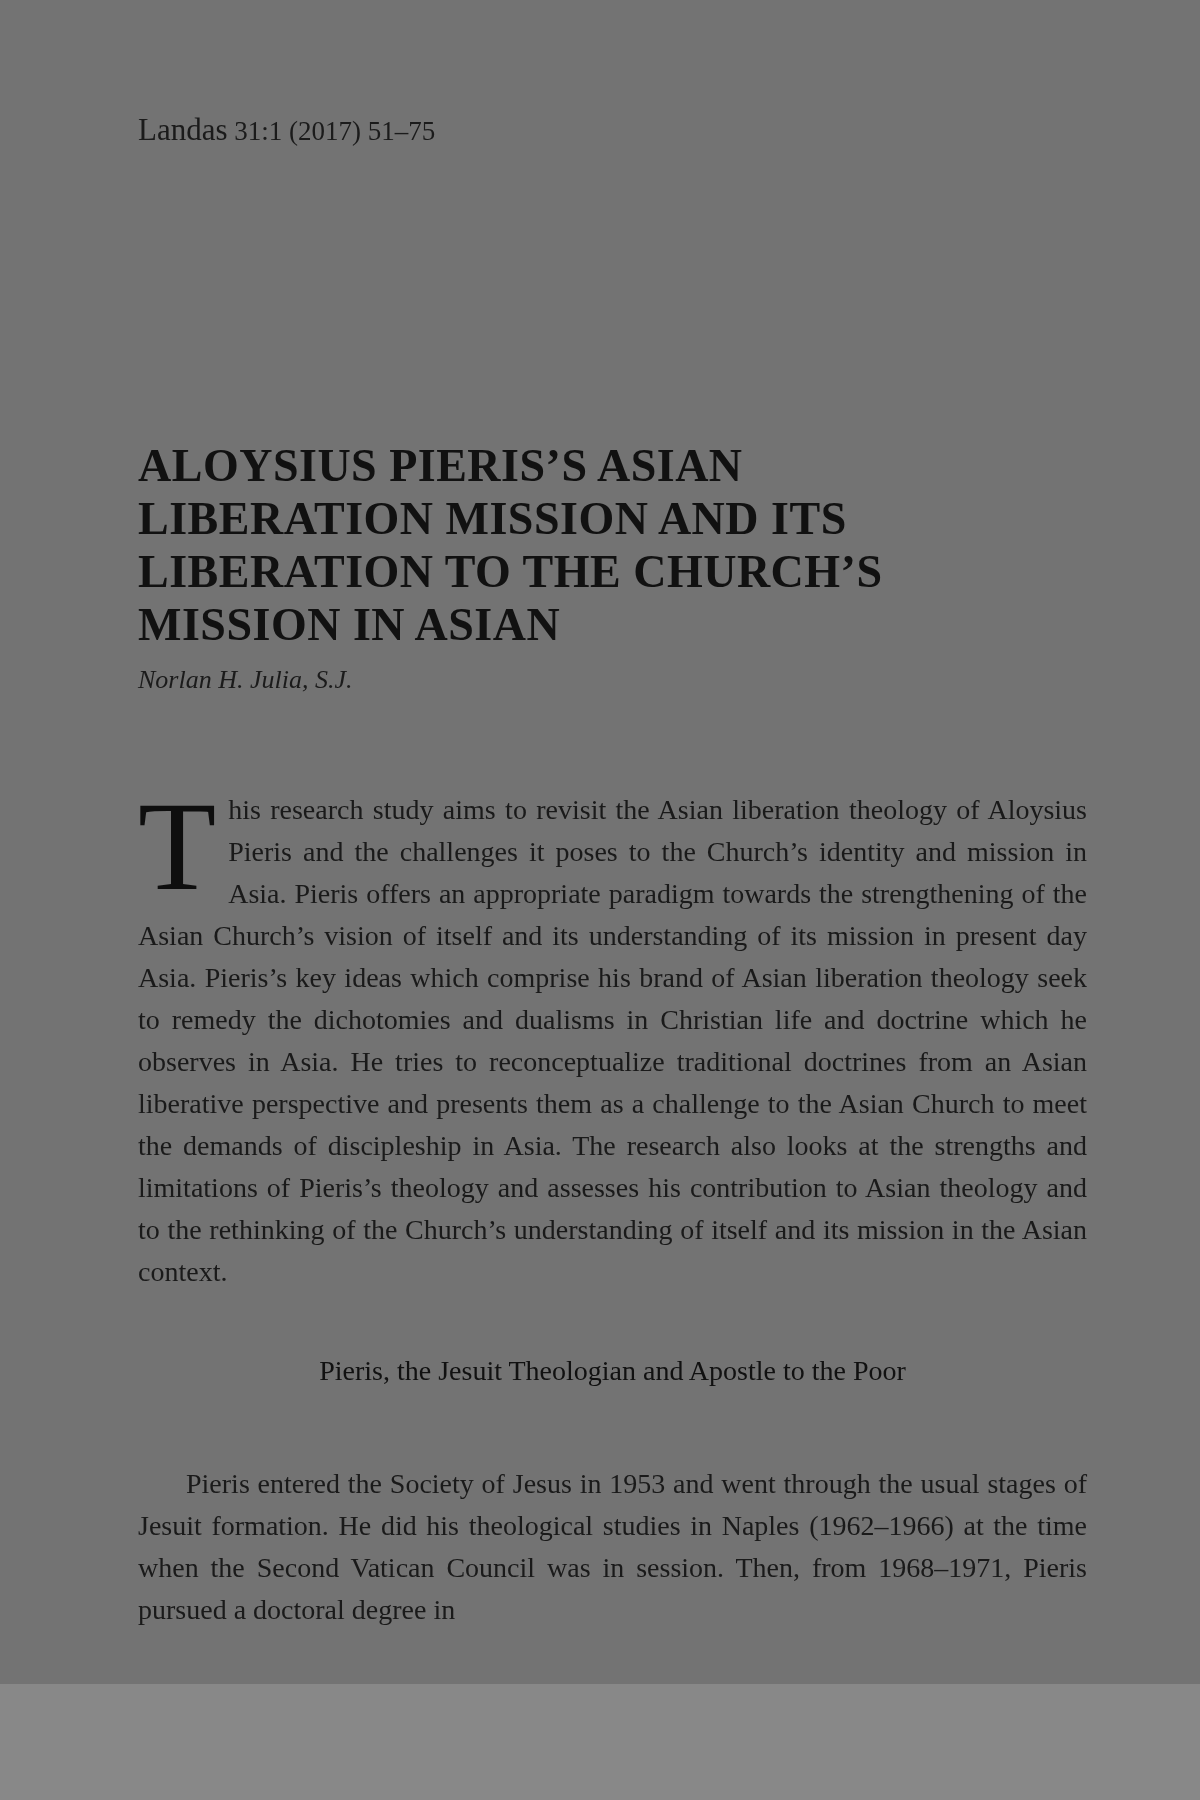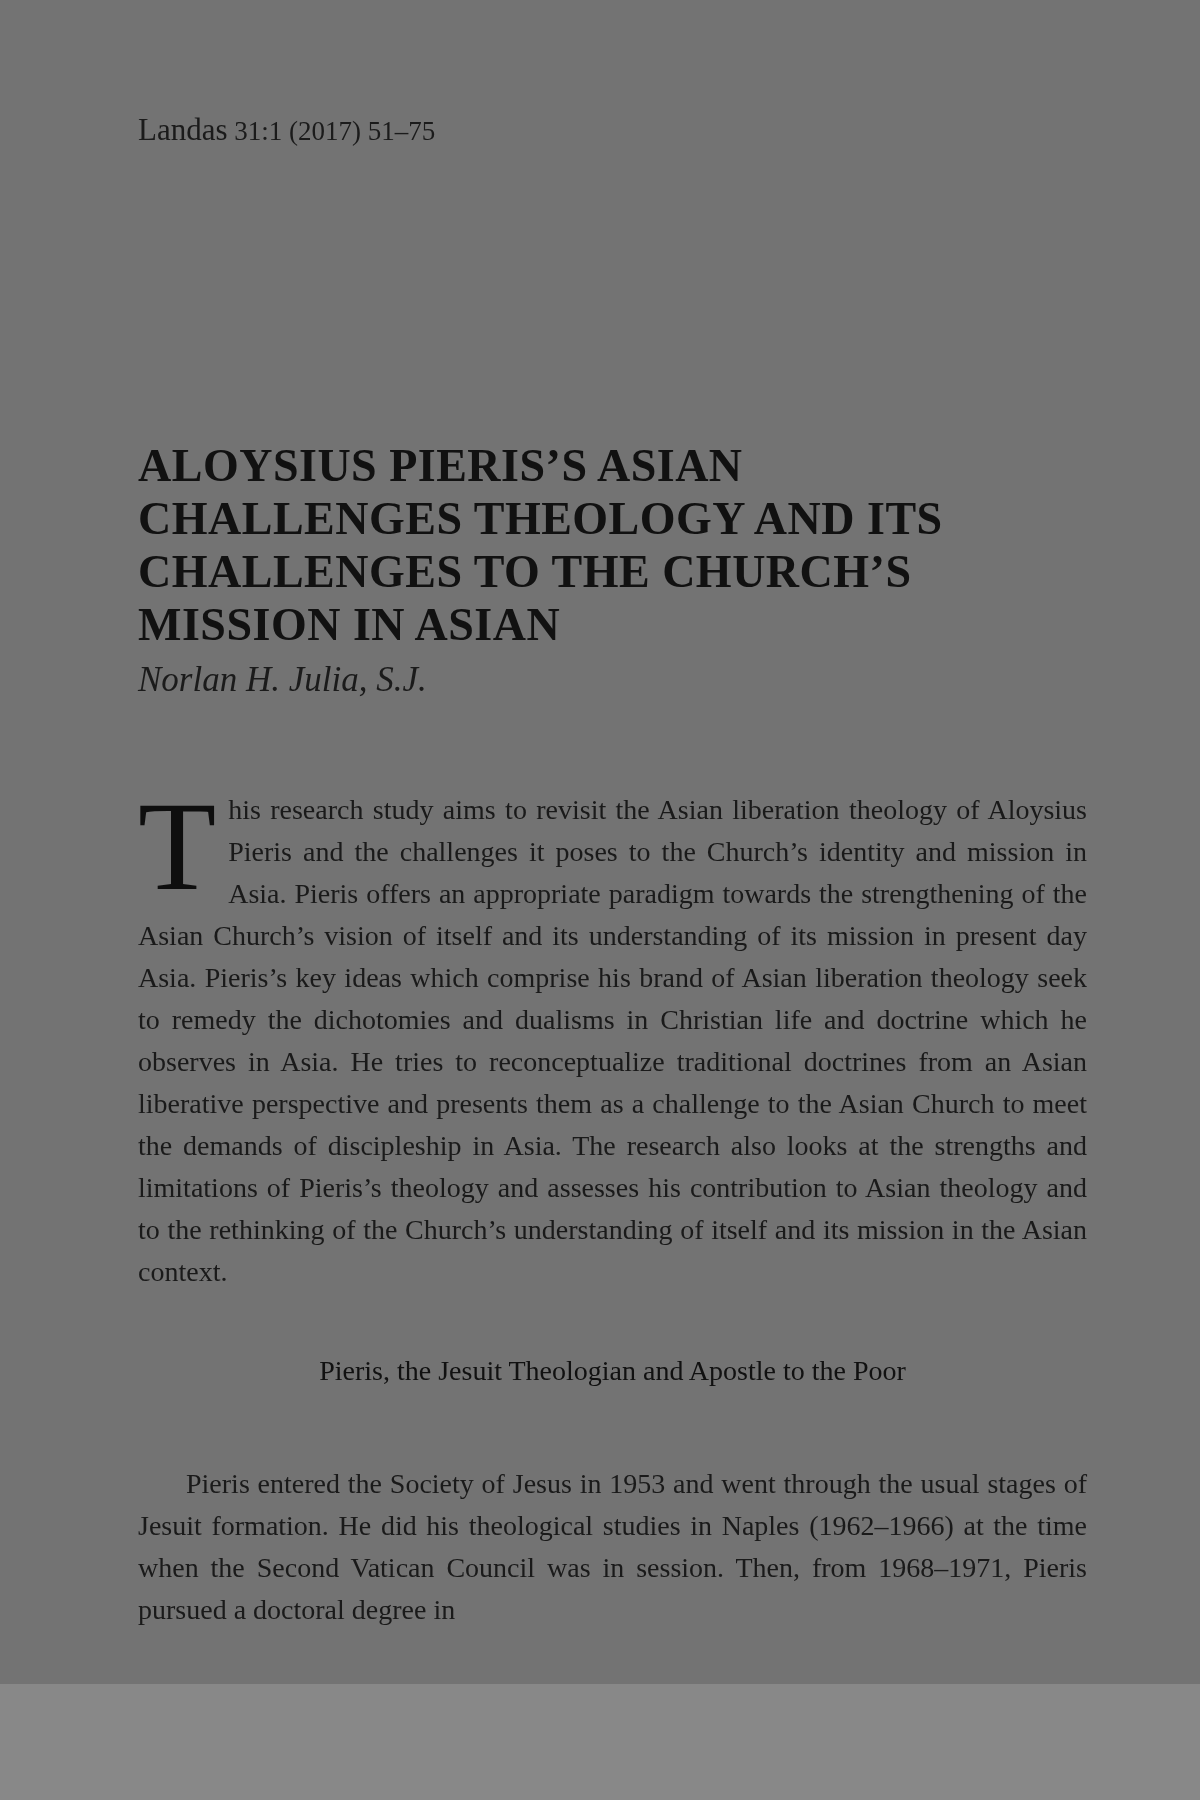--- a/index.html
+++ b/index.html
@@ -29,21 +29,21 @@
     font-weight: bold;
     font-size: 46px;
     line-height: 53px;
     letter-spacing: 0.5px;
     color: #111;
   }
   .title-line { white-space: nowrap; }
   .article-author {
     margin-top: 10px;
     font-style: italic;
-    font-size: 35px;
+    font-size: 26px;
     line-height: 38px;
     color: #1b1b1b;
   }
   .abstract {
     margin-top: 90px;
     font-size: 28px;
     line-height: 42px;
     text-align: justify;
     color: #1a1a1a;
   }
@@ -77,22 +77,22 @@
 
 <div class="page">
 
   <div class="journal-line">
     <span class="journal-name">Landas</span>
     <span>31:1 (2017) 51–75</span>
   </div>
 
   <div class="article-title">
     <div class="title-line">ALOYSIUS PIERIS’S ASIAN</div>
-    <div class="title-line">CHALLENGES THEOLOGY AND ITS</div>
-    <div class="title-line">CHALLENGES TO THE CHURCH’S</div>
+    <div class="title-line">LIBERATION MISSION AND ITS</div>
+    <div class="title-line">LIBERATION TO THE CHURCH’S</div>
     <div class="title-line">MISSION IN ASIAN</div>
   </div>
 
   <div class="article-author">Norlan H. Julia, S.J.</div>
 
   <p class="abstract">
     <span class="drop-cap">T</span><span>his research study aims to revisit the Asian liberation theology of Aloysius Pieris and the challenges it poses to the Church’s identity and mission in Asia. Pieris offers an appropriate paradigm towards the strengthening of the Asian Church’s vision of itself and its understanding of its mission in present day Asia. Pieris’s key ideas which comprise his brand of Asian liberation theology seek to remedy the dichotomies and dualisms in Christian life and doctrine which he observes in Asia. He tries to reconceptualize traditional doctrines from an Asian liberative perspective and presents them as a challenge to the Asian Church to meet the demands of discipleship in Asia. The research also looks at the strengths and limitations of Pieris’s theology and assesses his contribution to Asian theology and to the rethinking of the Church’s understanding of itself and its mission in the Asian context.</span>
   </p>
 
   <h2 class="section-heading">Pieris, the Jesuit Theologian and Apostle to the Poor</h2>

